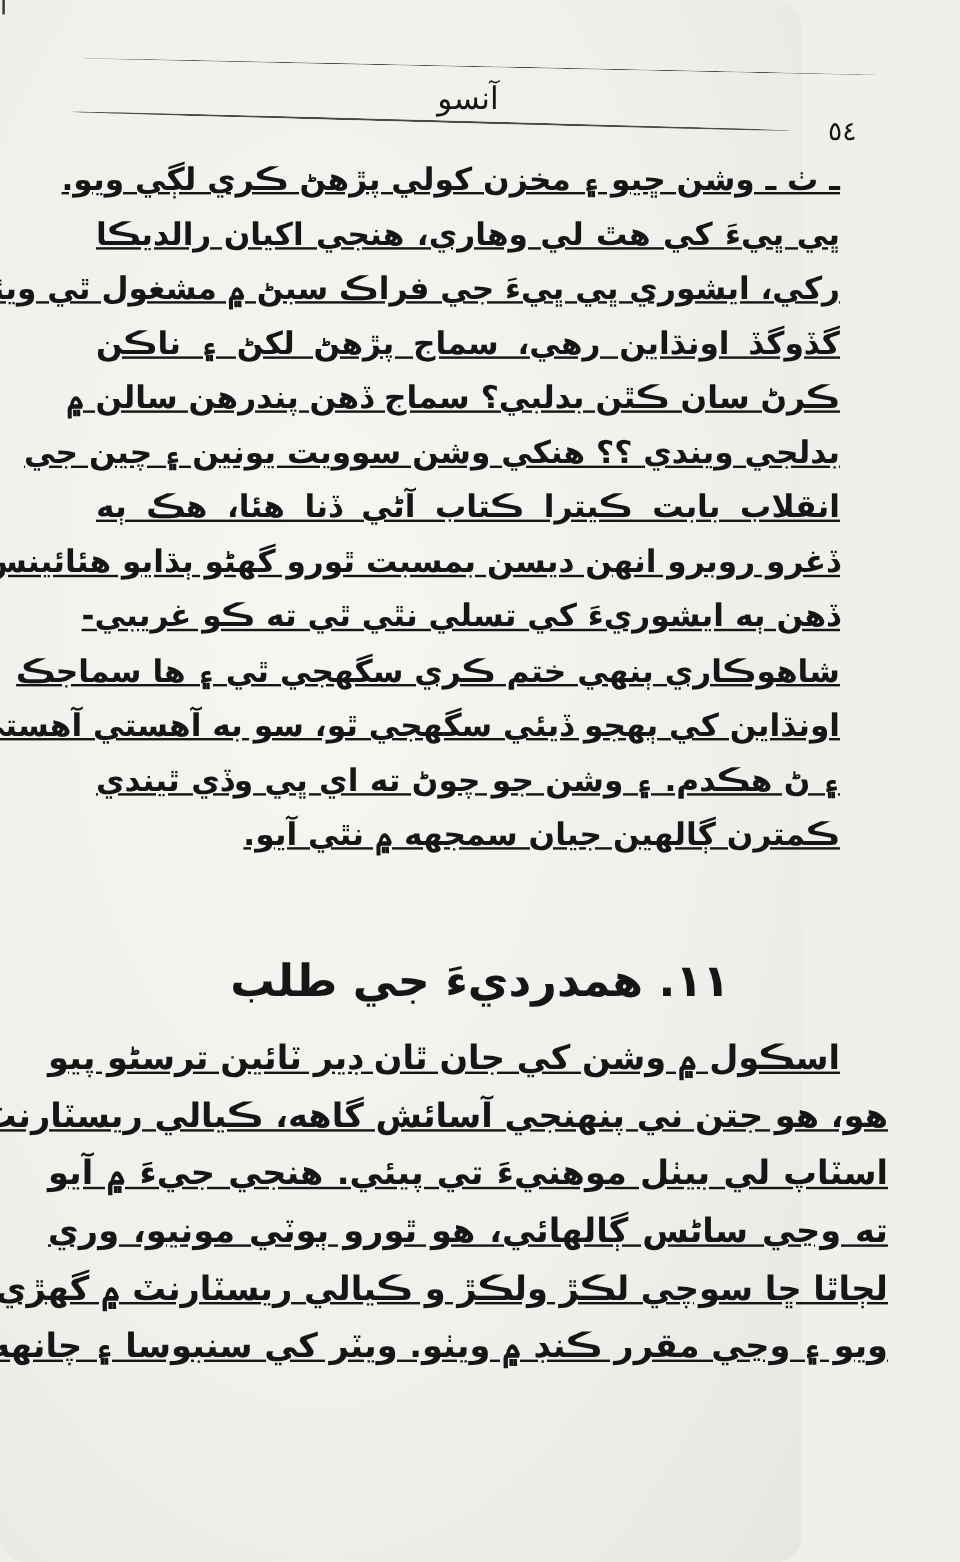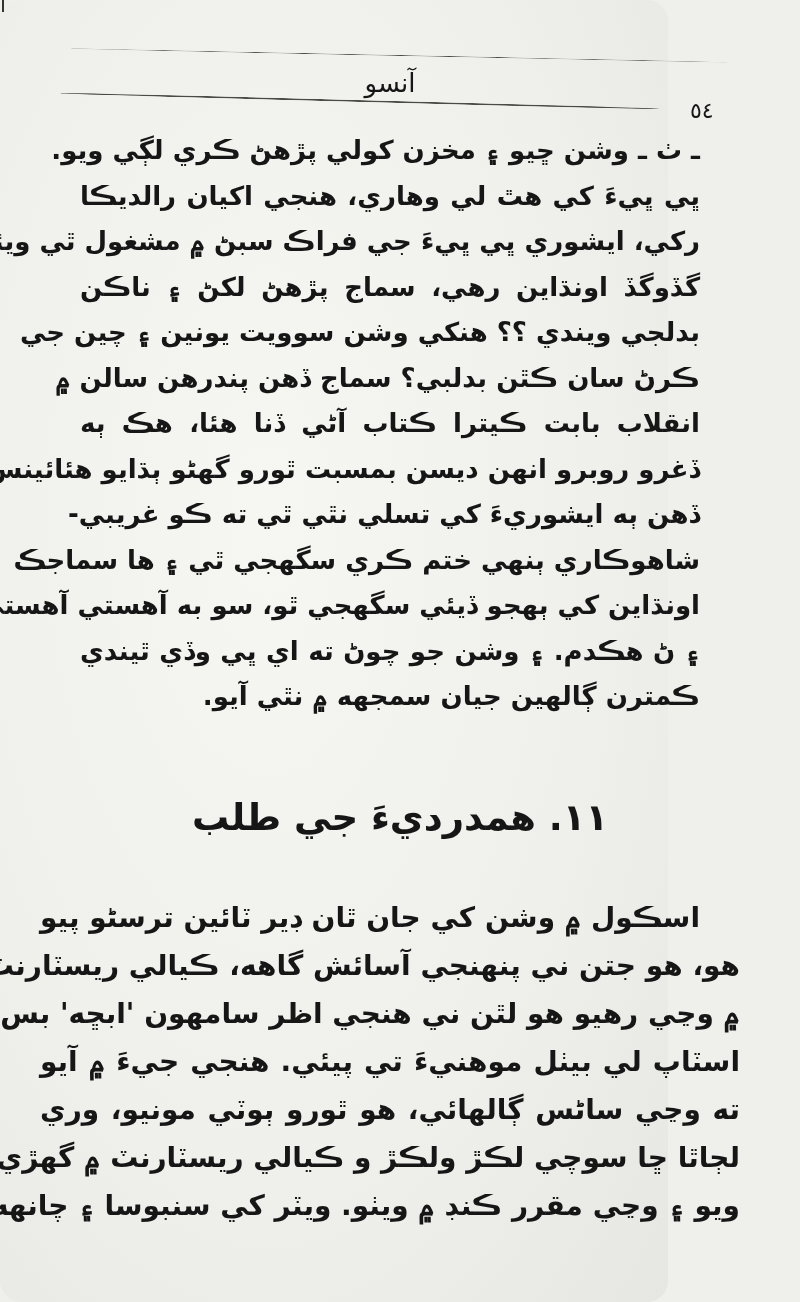--- a/index.html
+++ b/index.html
@@ -29,25 +29,26 @@
     .page-number {
       position: absolute; left: 690px; top: 98px; width: 60px; text-align: left;
       font-size: 22px; direction: rtl;
     }
     .text-block {
       position: absolute; direction: rtl; text-align: justify;
       font-family: "DejaVu Sans", sans-serif;
       font-weight: bold;
     }
     .para1 { left: 80px; top: 128px; width: 620px; }
-    .para2 { left: 40px; top: 858px; width: 700px; margin-top: 36px; }
+    .para2 { left: 40px; top: 858px; width: 700px; }
     .line {
       display: block; height: 45.5px; line-height: 45.5px;
       font-size: 26px; white-space: nowrap; text-align-last: justify;
       text-align: justify;
+      text-decoration: underline;
     }
     .para2 .line { height: 48px; line-height: 48px; font-size: 28px; }
     .line.last { text-align-last: right; }
     .heading {
       position: absolute; left: 150px; top: 796px; width: 500px;
       text-align: center; direction: rtl;
       font-size: 37px; font-weight: bold;
     }
     .scan-mark {
       position: absolute; left: 2px; top: 0; width: 2px; height: 12px; background: #333;
@@ -61,35 +62,34 @@
   <div class="rule rule-top"></div>
   <div class="running-title">آنسو</div>
   <div class="rule rule-bottom"></div>
   <div class="page-number">٥٤</div>
 
   <div class="text-block para1">
     <span class="line">ـ ٺ ـ وشن ڇيو ۽ مخزن کولي پڙهڻ ڪري لڳي ويو.</span>
     <span class="line">ڀي ڀيءَ کي هٿ لي وهاري، هنجي اکيان رالديڪا</span>
     <span class="line">رکي، ايشوري ڀي ڀيءَ جي فراڪ سبڻ ۾ مشغول ٿي ويئي ۽</span>
     <span class="line">گڏوگڏ اونڌاين رهي، سماج پڙهڻ لکڻ ۽ ناڪن</span>
+    <span class="line">ڪرڻ سان ڪٿن بدلبي؟ سماج ڏهن پندرهن سالن ۾</span>
     <span class="line">بدلجي ويندي ؟؟ هنکي وشن سوويت يونين ۽ چين جي</span>
-    <span class="line">ڪرڻ سان ڪٿن بدلبي؟ سماج ڏهن پندرهن سالن ۾</span>
     <span class="line">انقلاب بابت ڪيترا ڪتاب آڻي ڏنا هئا، هڪ ٻه</span>
     <span class="line">ڏغرو روبرو انهن ديسن بمسبت ٿورو گهڻو ٻڌايو هئائينس</span>
     <span class="line">ڏهن ٻه ايشوريءَ کي تسلي نٿي ٿي ته ڪو غريبي-</span>
     <span class="line">شاهوڪاري ٻنهي ختم ڪري سگهجي ٿي ۽ ها سماجڪ</span>
     <span class="line">اونڌاين کي ٻهجو ڏيئي سگهجي ٿو، سو به آهستي آهستي</span>
     <span class="line">۽ ڻ هڪدم. ۽ وشن جو چوڻ ته اي ڀي وڏي ٿيندي</span>
     <span class="line last">ڪمترن ڳالهين جيان سمجهه ۾ نٿي آيو.</span>
   </div>
 
   <div class="heading">١١. همدرديءَ جي طلب</div>
 
   <div class="text-block para2">
     <span class="line" style="padding-right:40px;box-sizing:border-box;">اسڪول ۾ وشن کي جان ٿان ڊير ٽائين ترسڻو پيو</span>
     <span class="line">هو، هو جتن ني پنهنجي آسائش گاهه، ڪيالي ريسٽارنٽ</span>
-    <span class="line">۾ وڃي رهيو هو لٿن ني هنجي اظر سامهون 'ابڇه' بس</span>
     <span class="line">اسٽاپ لي بيٺل موهنيءَ تي پيئي. هنجي جيءَ ۾ آيو</span>
     <span class="line">ته وڃي ساڻس ڳالهائي، هو ٿورو ٻوٽي مونيو، وري</span>
     <span class="line">لڄاٿا ڇا سوچي لڪڙ ولڪڙ و ڪيالي ريسٽارنٽ ۾ گهڙي</span>
     <span class="line">ويو ۽ وڃي مقرر ڪنڊ ۾ ويٺو. ويٽر کي سنبوسا ۽ چانهه</span>
   </div>
 </div>
 
 </body></html>

